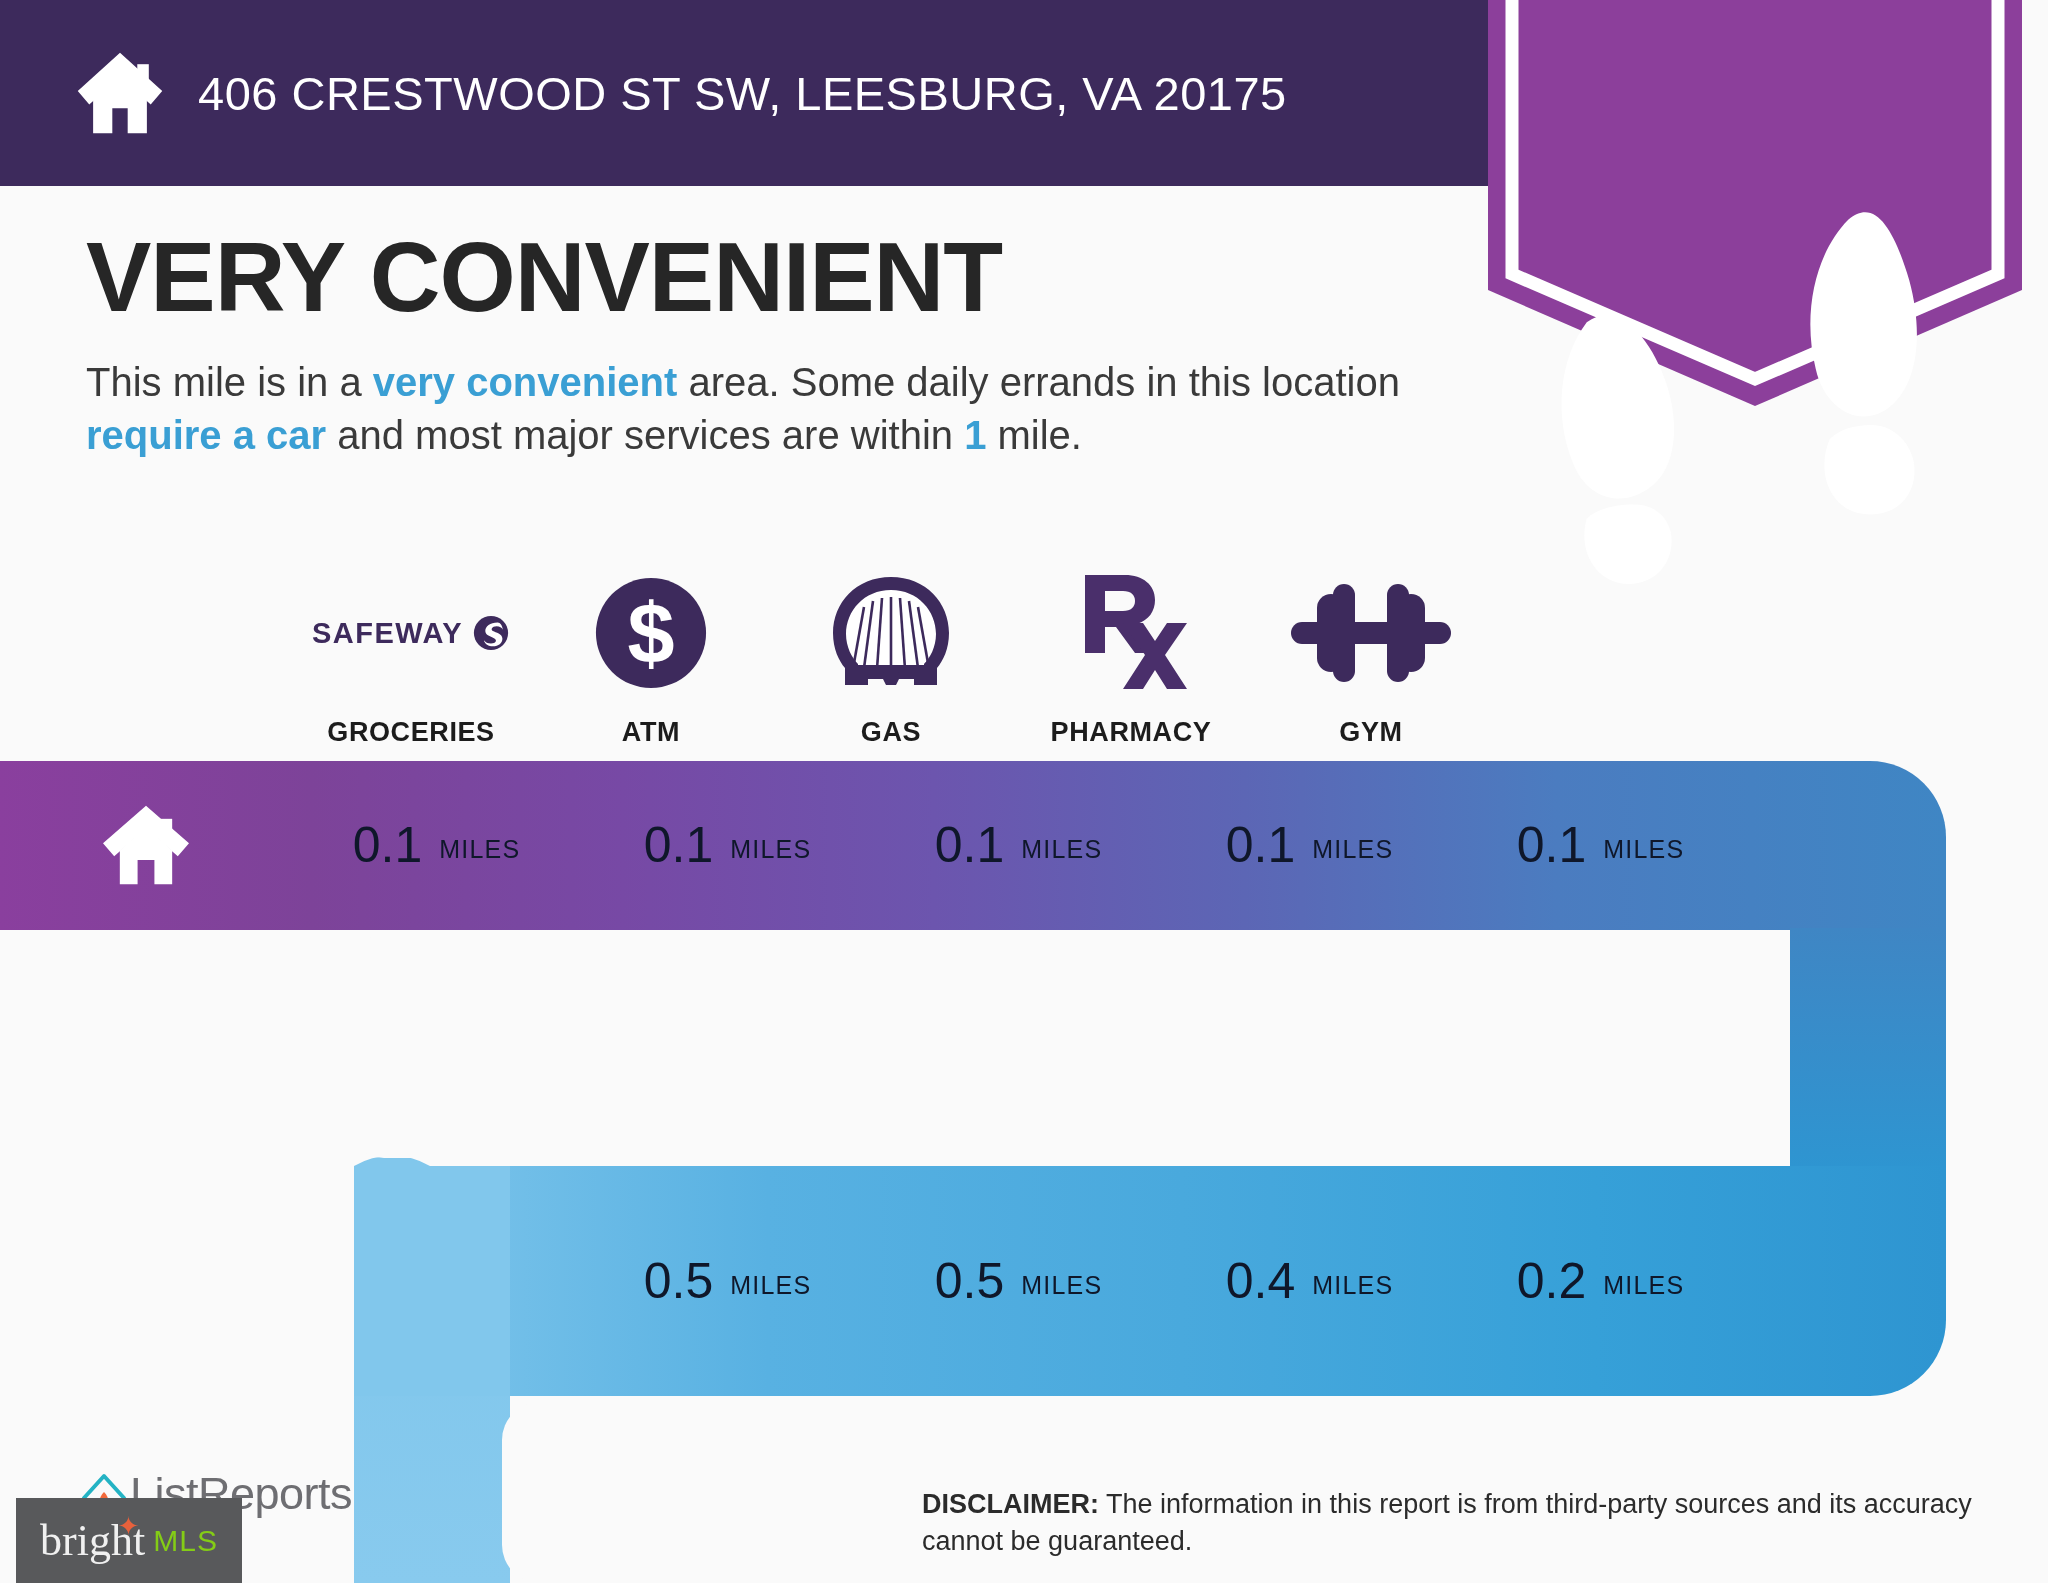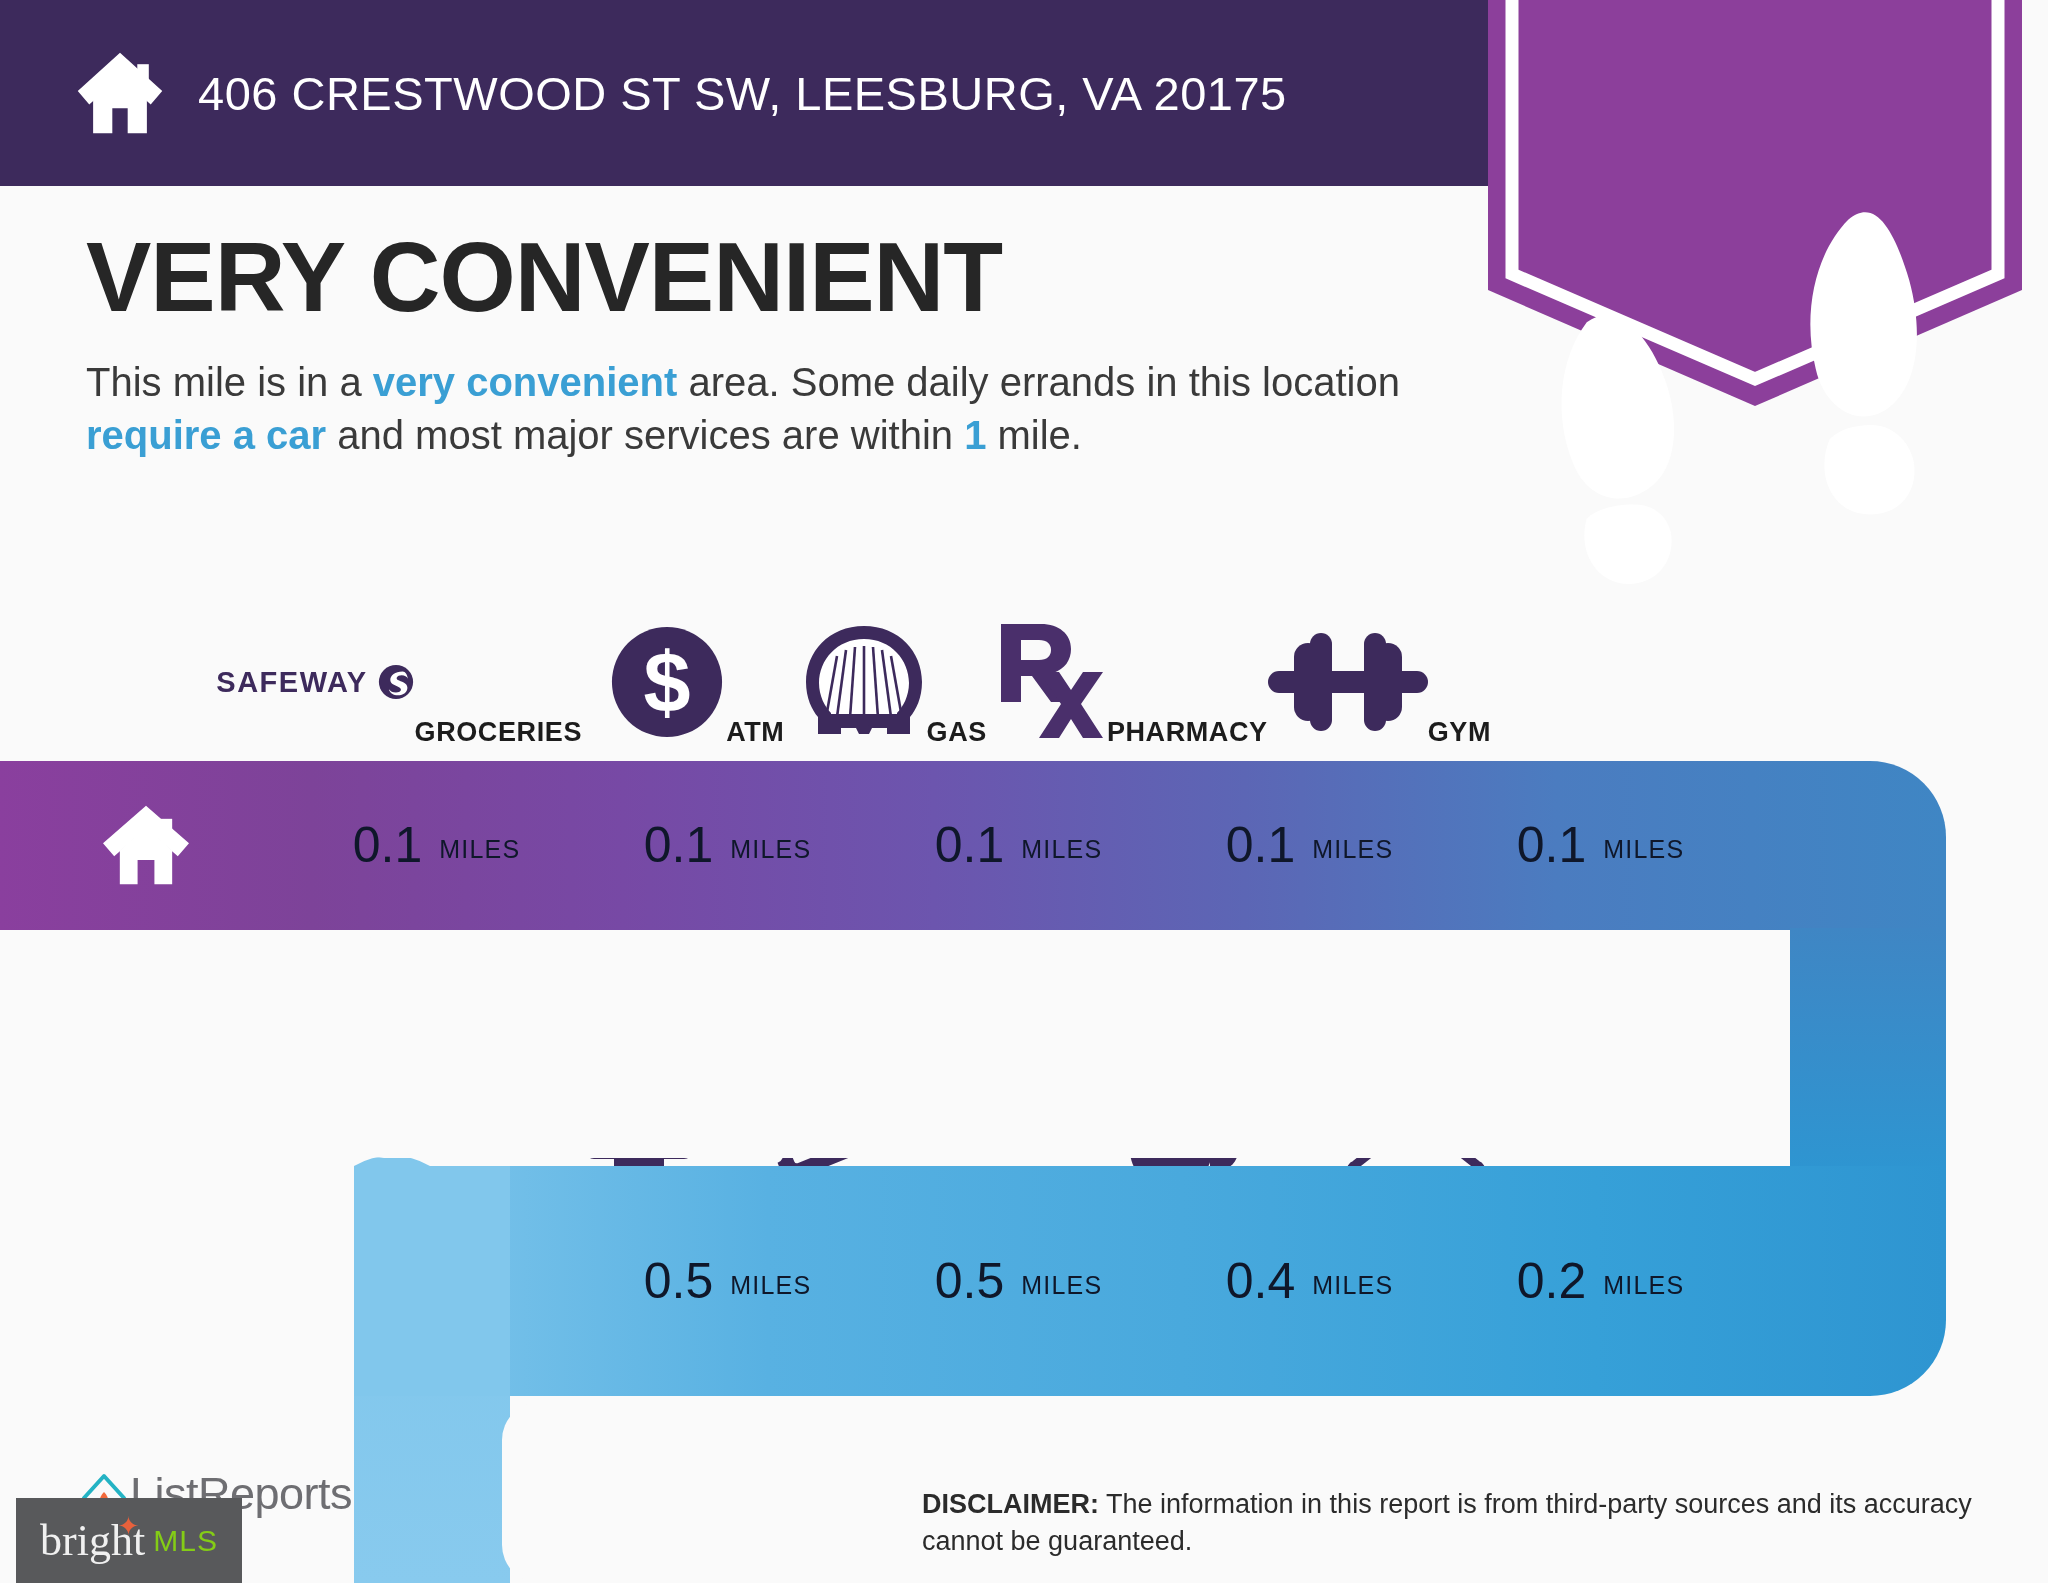--- a/index.html
+++ b/index.html
@@ -81,22 +81,22 @@
   
   .icon-row {
     position: absolute;
     display: flex;
     height: 190px;
   }
   .icon-row-1 { left: 291px; top: 558px; width: 1200px; }
   .icon-row-2 { left: 582px; top: 1010px; width: 909px; }
   .icon-cell {
     width: 291px;
-    display: flex; flex-direction: row;
-    align-items: flex-end; justify-content: flex-end;
+    display: flex; flex-direction: column;
+    align-items: center; justify-content: flex-end;
   }
   .icon-glyph {
     height: 132px;
     display: flex; align-items: center; justify-content: center;
   }
   .icon-label {
     margin-top: 18px;
     font-size: 27px;
     font-weight: 700;
     color: #1c1c1c;

